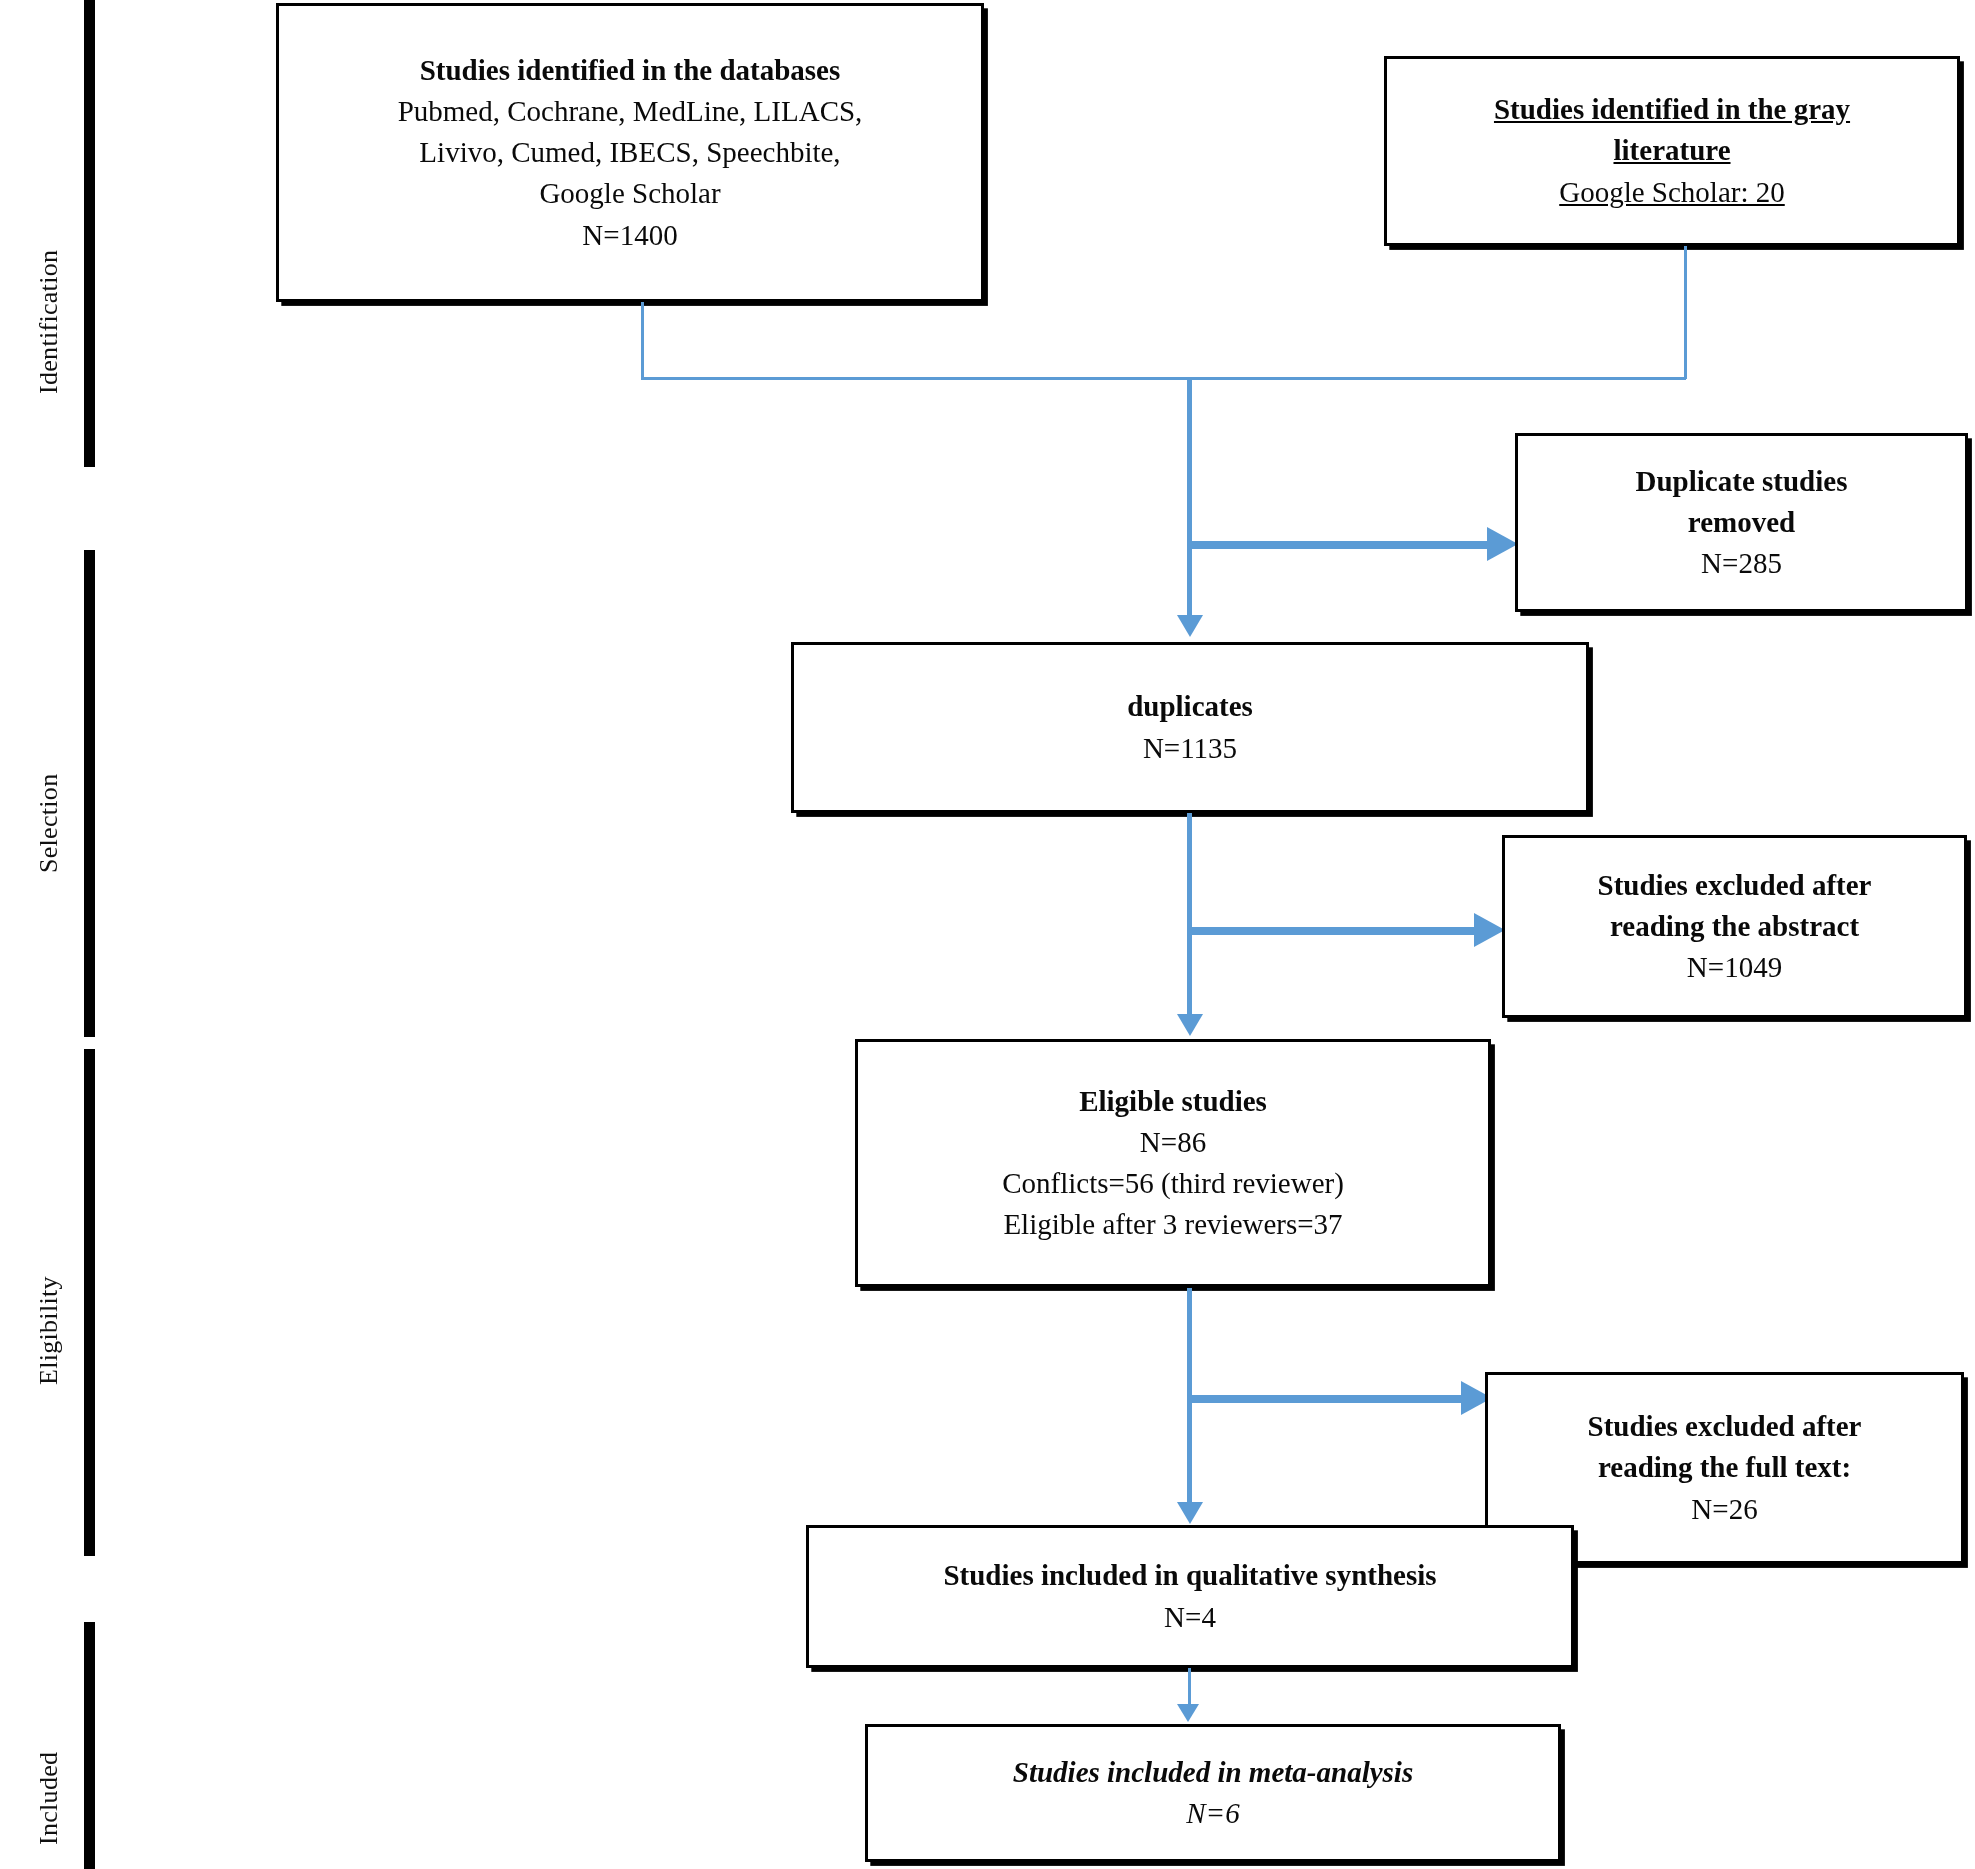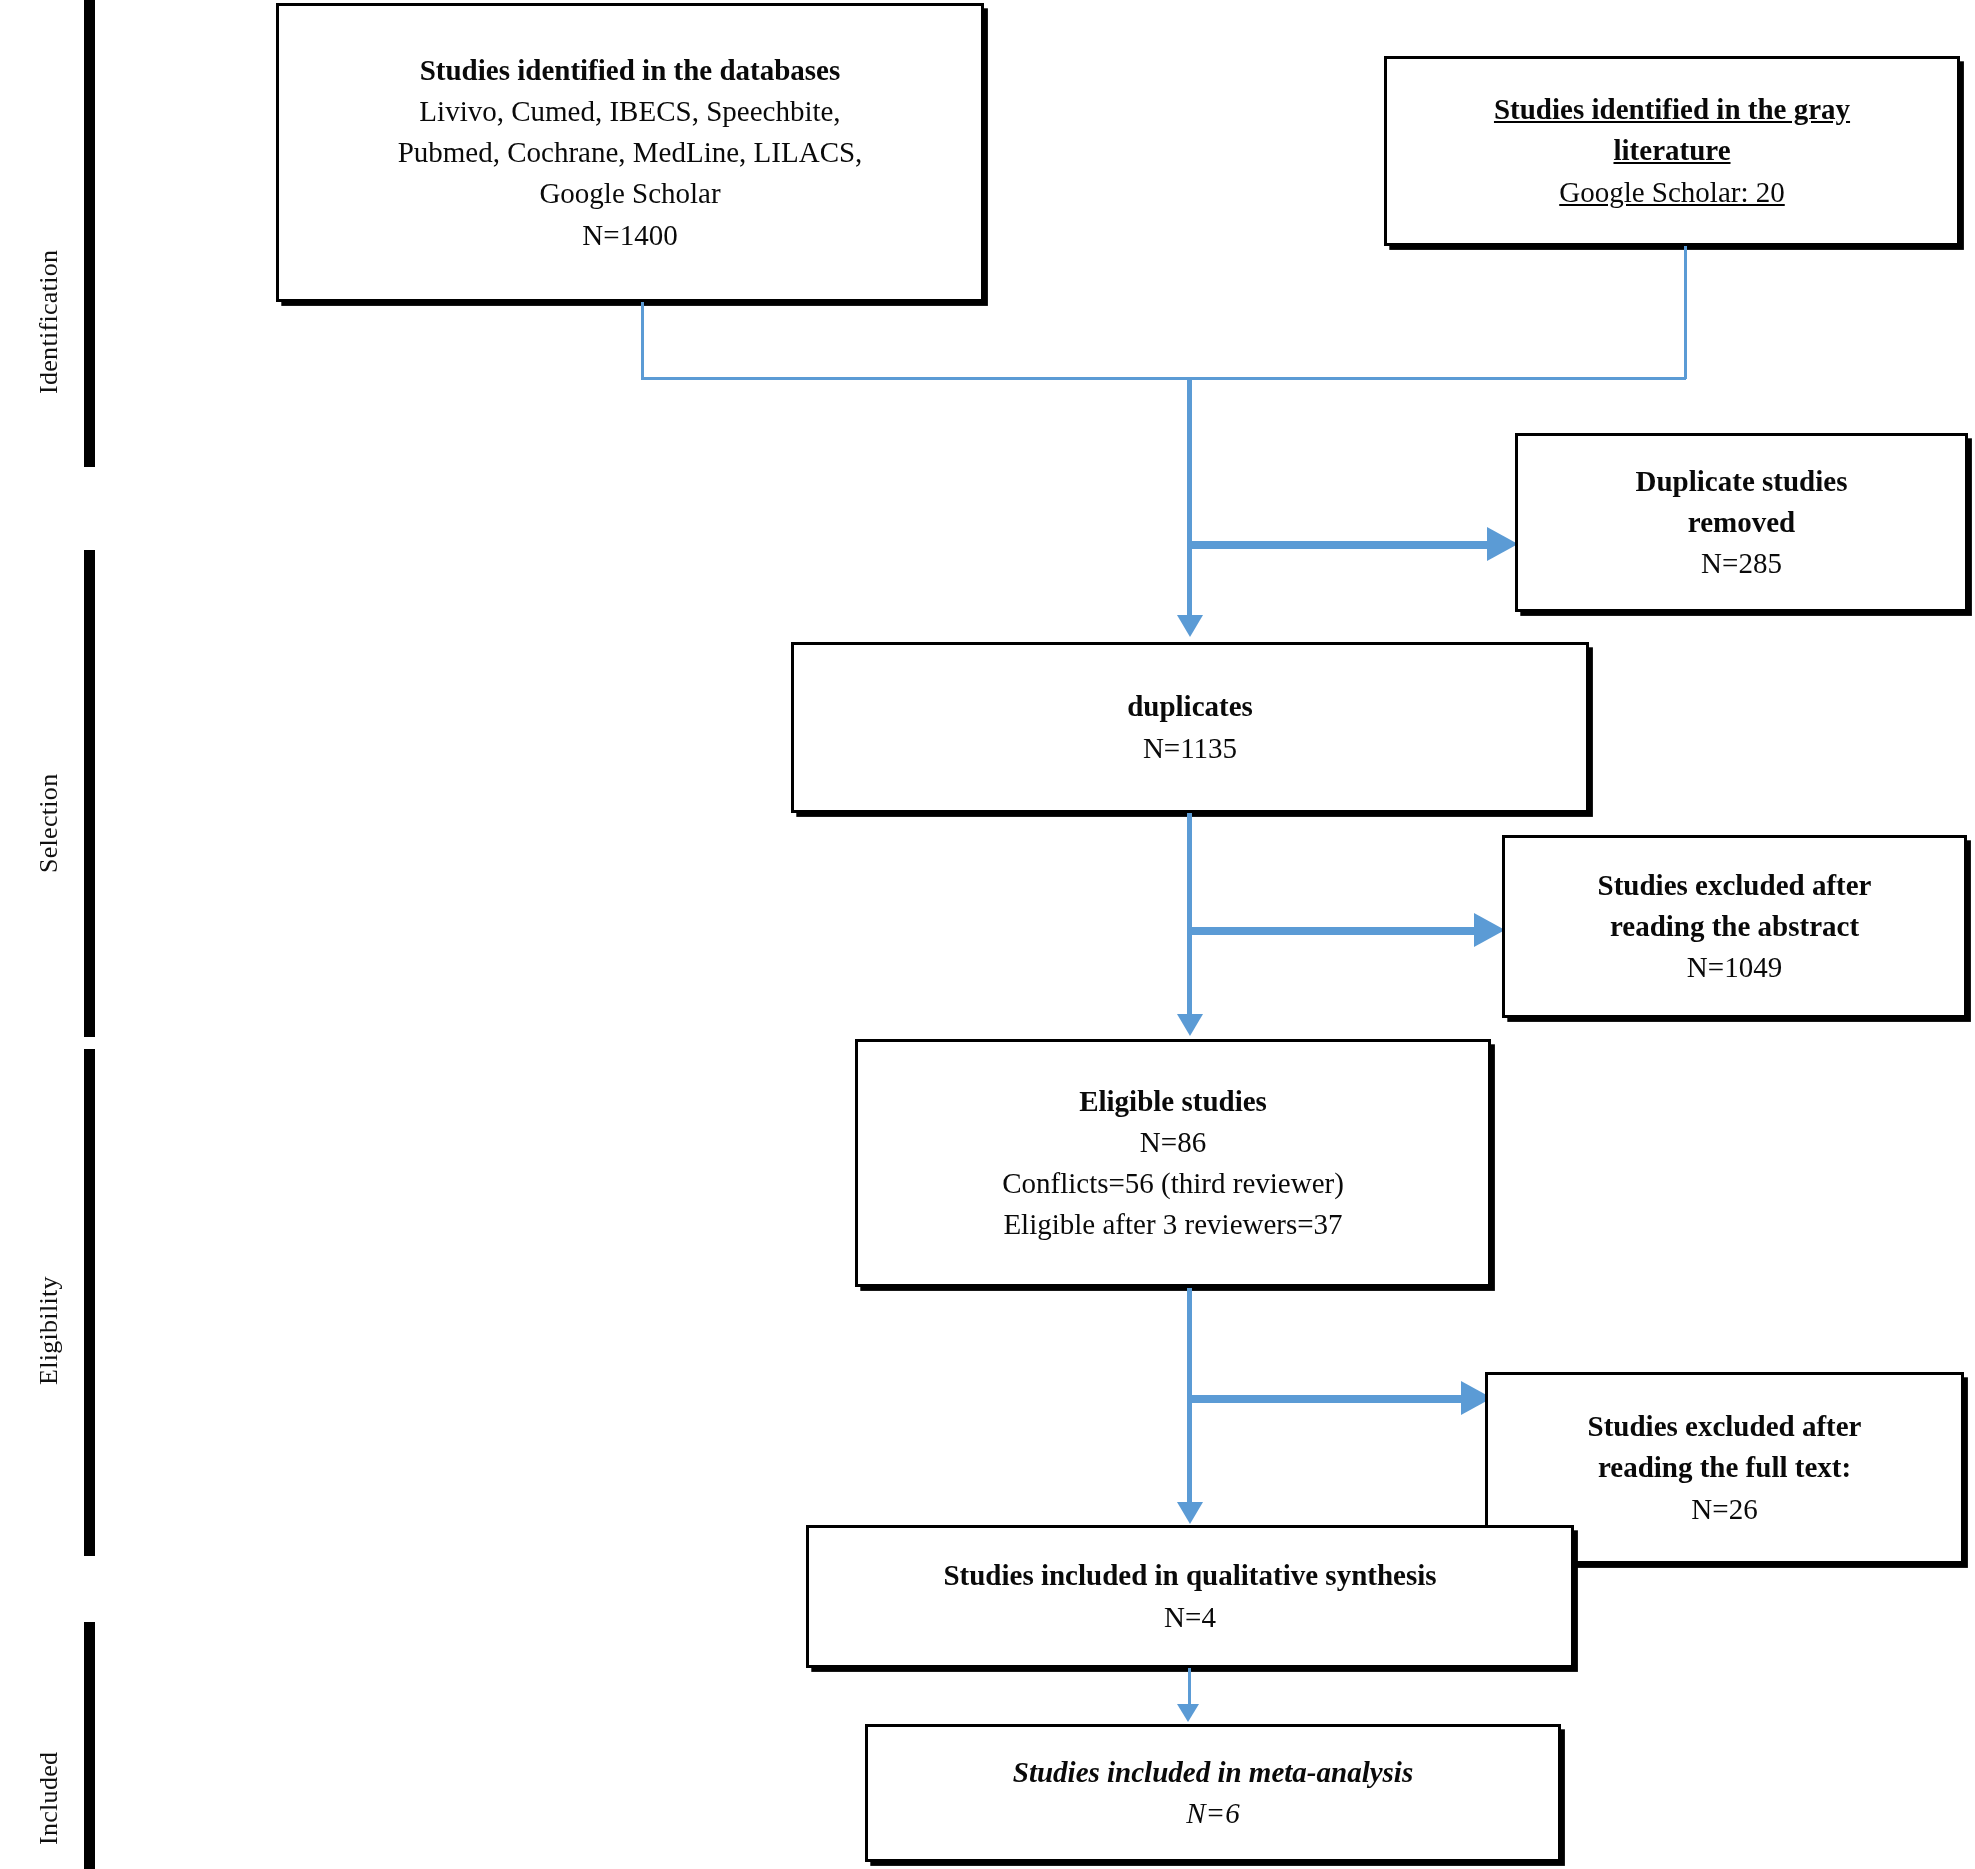--- a/index.html
+++ b/index.html
@@ -110,22 +110,22 @@
   <div class="stage-label" style="left:34px; top:873px;">Selection</div>
 
   <div class="stage-bar" style="left:84px; top:1049px; height:507px;"></div>
   <div class="stage-label" style="left:34px; top:1385px;">Eligibility</div>
 
   <div class="stage-bar" style="left:84px; top:1622px; height:248px;"></div>
   <div class="stage-label" style="left:34px; top:1845px;">Included</div>
 
   <div class="node" style="left:276px; top:3.3px; width:708px; height:299px;">
     <span class="ln b">Studies identified in the databases</span>
+    <span class="ln">Pubmed, Cochrane, MedLine, LILACS,</span>
     <span class="ln">Livivo, Cumed, IBECS, Speechbite,</span>
-    <span class="ln">Pubmed, Cochrane, MedLine, LILACS,</span>
     <span class="ln">Google Scholar</span>
     <span class="ln">N=1400</span>
   </div>
 
   <div class="node" style="left:1384px; top:56px; width:576px; height:190px;text-decoration:underline;">
     <span class="ln b">Studies identified in the gray</span>
     <span class="ln b">literature</span>
     <span class="ln">Google Scholar: 20</span>
   </div>
 

